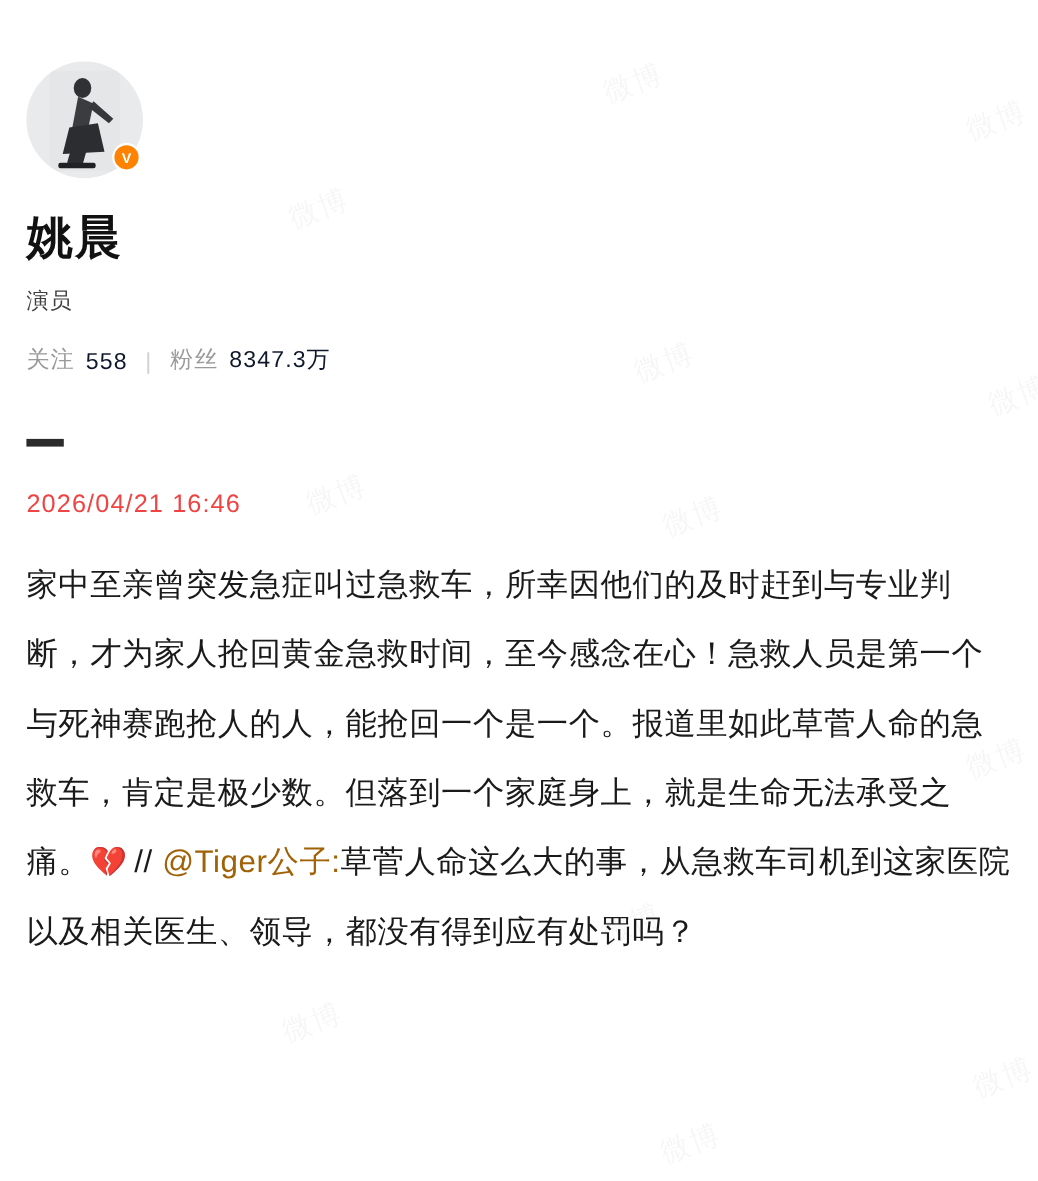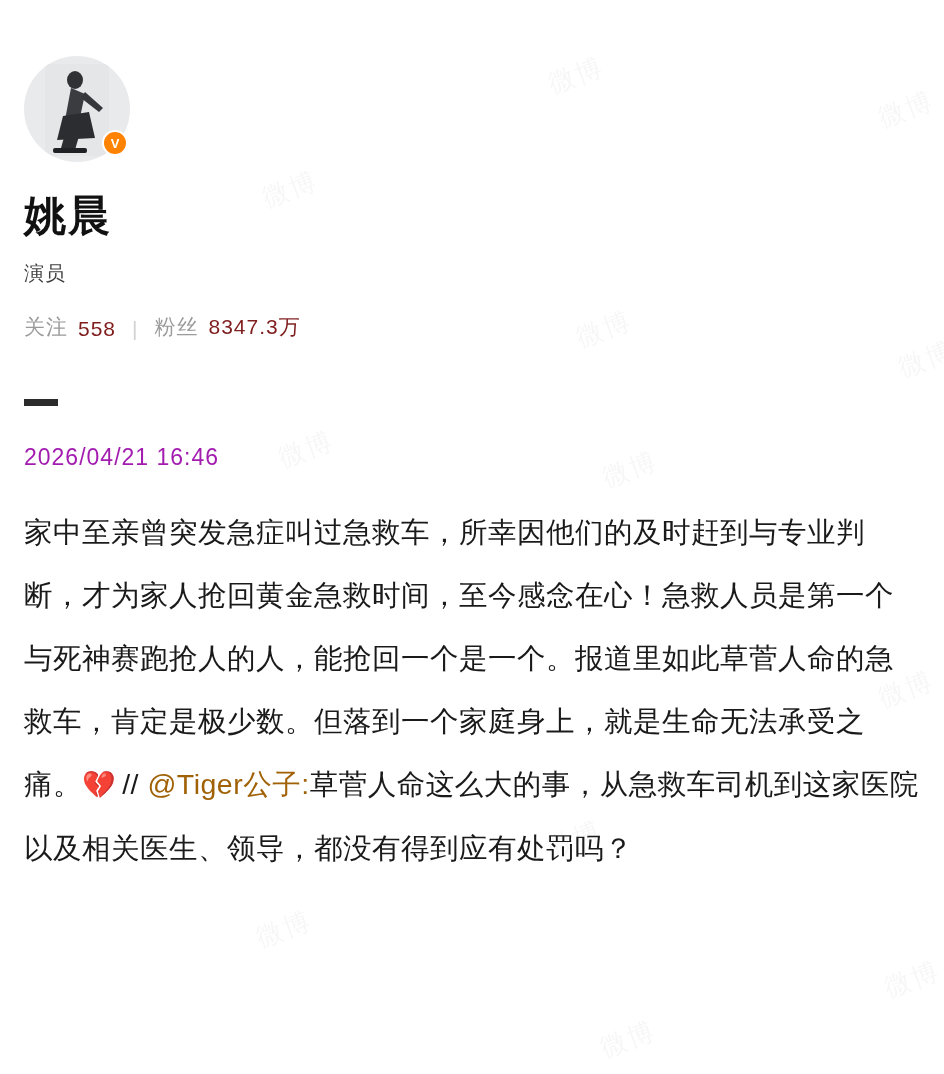--- a/index.html
+++ b/index.html
@@ -99,42 +99,42 @@
   .stats {
     margin-top: 26px;
     font-size: 21px;
     color: #9a9a9a;
     display: flex;
     align-items: flex-end;
     gap: 10px;
     letter-spacing: 1px;
   }
   .stats .num {
-    color: #7f1d1d;
+    color: #0f172a;
   }
   .stats .sep {
     color: #d2d2d2;
     margin: 0 6px;
   }
 
   
   .short-rule {
     margin-top: 58px;
     width: 34px;
     height: 7px;
     background: #2b2b2b;
   }
 
   
   .post {
     margin-top: 38px;
   }
   .timestamp {
     font-size: 23px;
-    color: #a21caf;
+    color: #ef4444;
     letter-spacing: 1px;
   }
   .post-body {
     margin-top: 30px;
     font-size: 28.5px;
     line-height: 63px;
     color: #1a1a1a;
     letter-spacing: 0.5px;
     word-break: break-all;
   }

